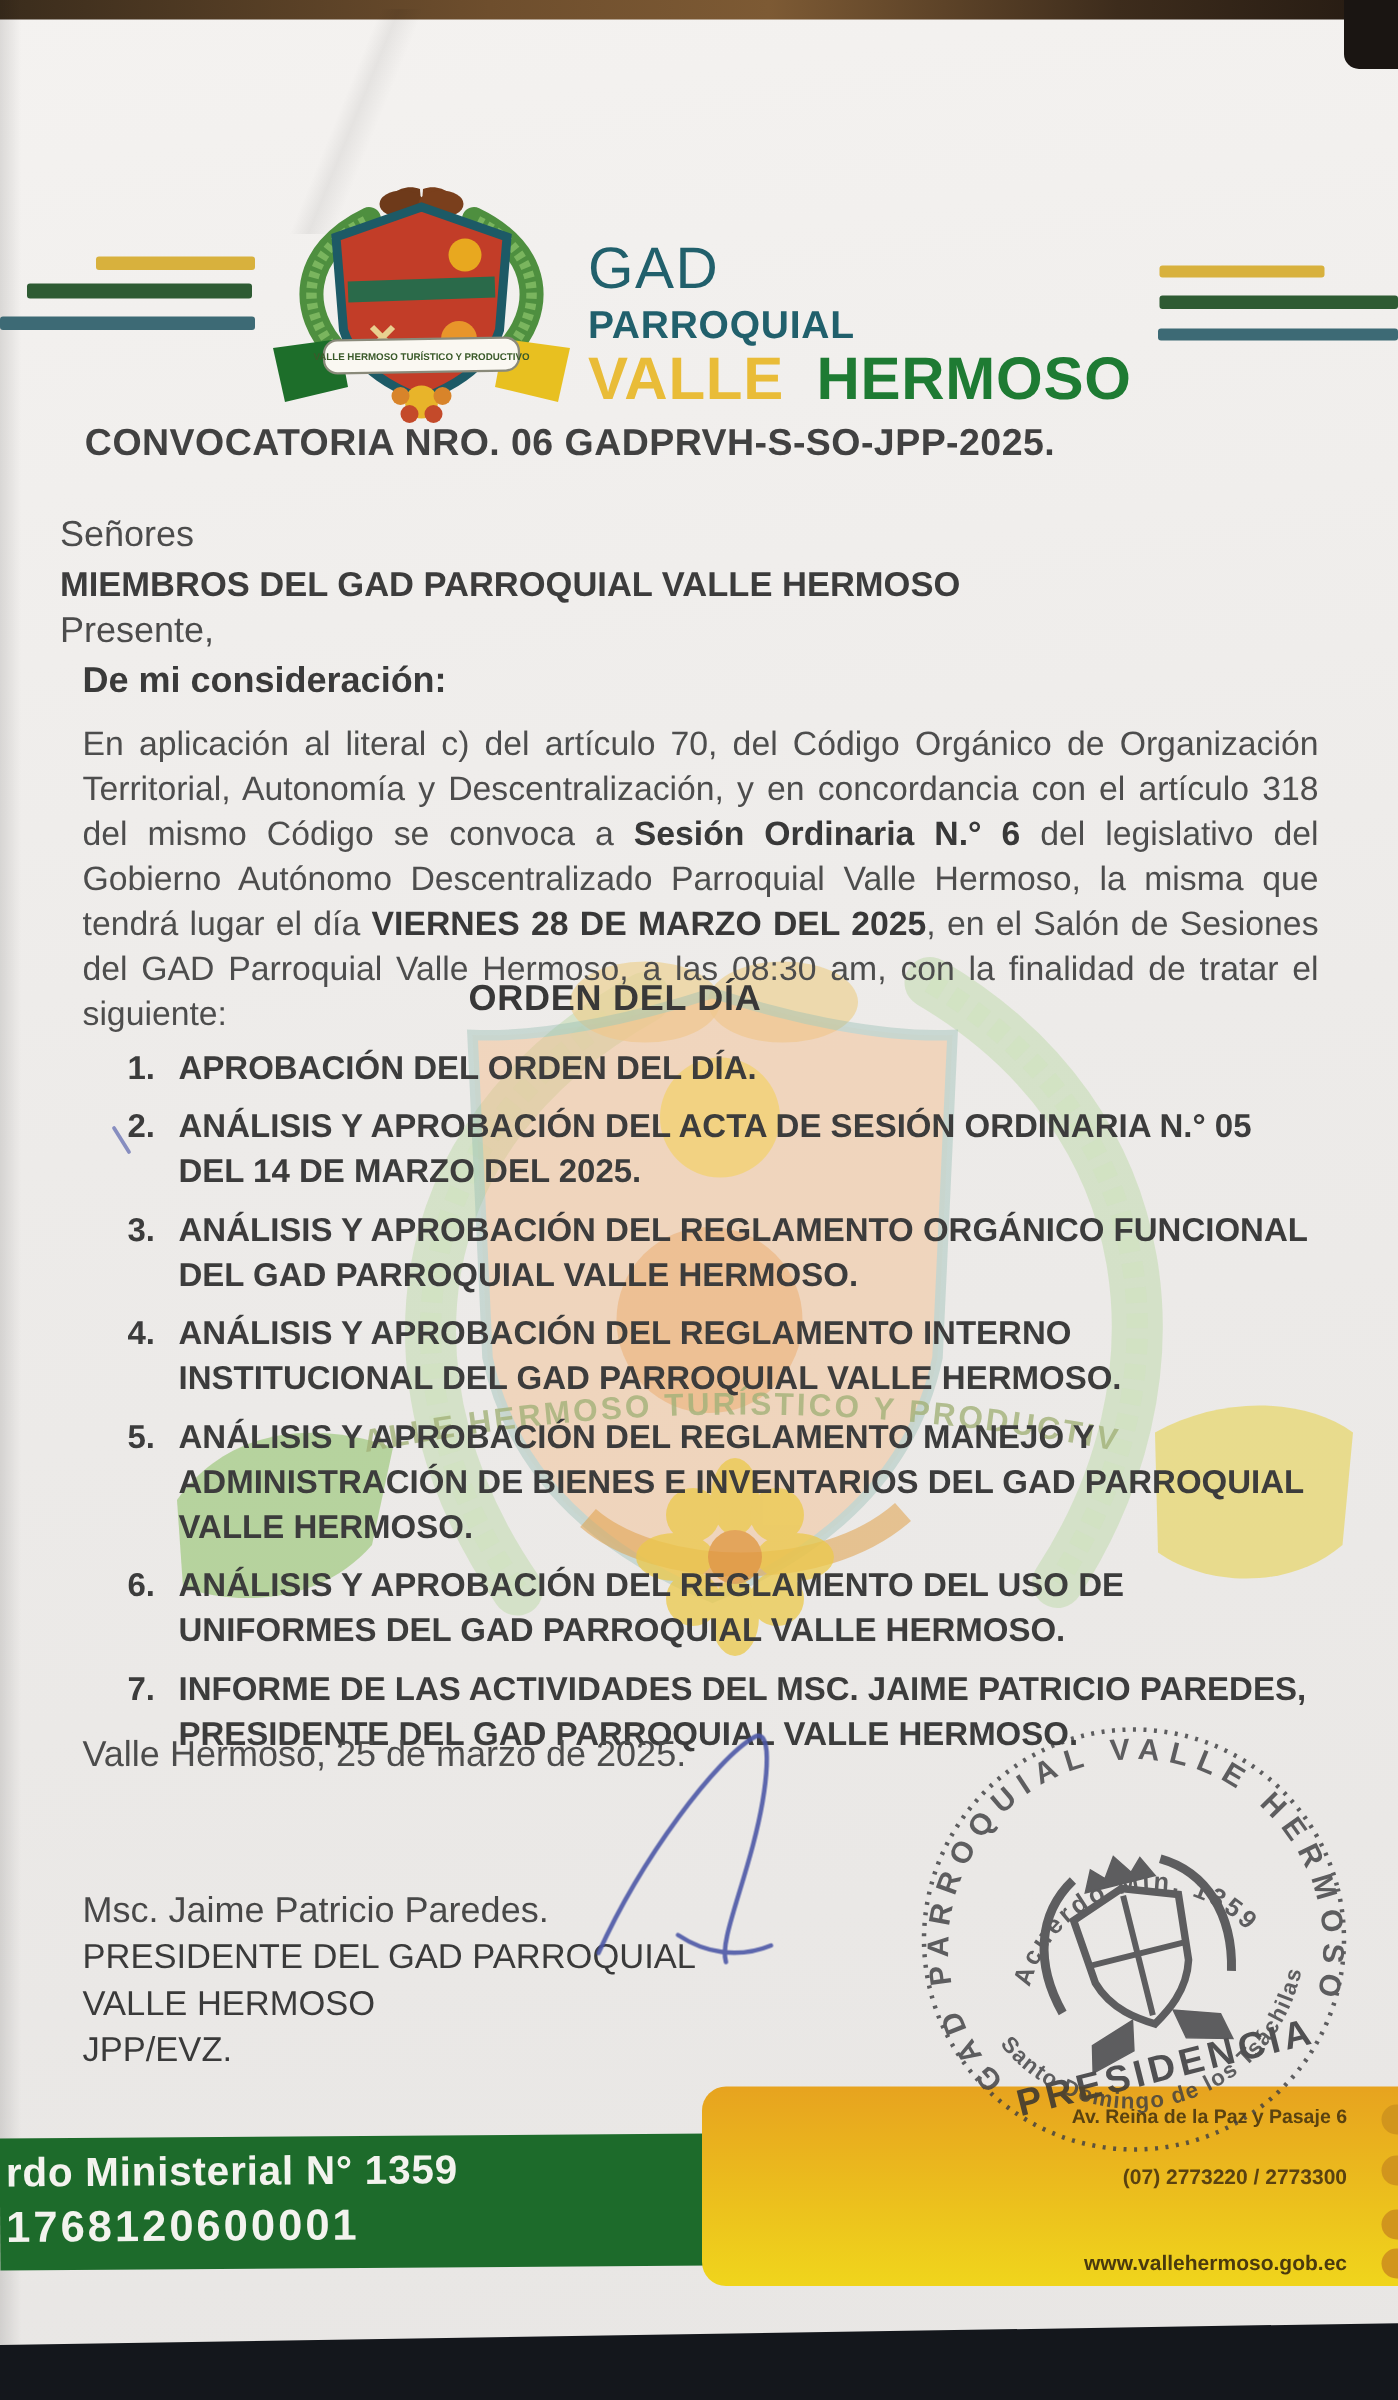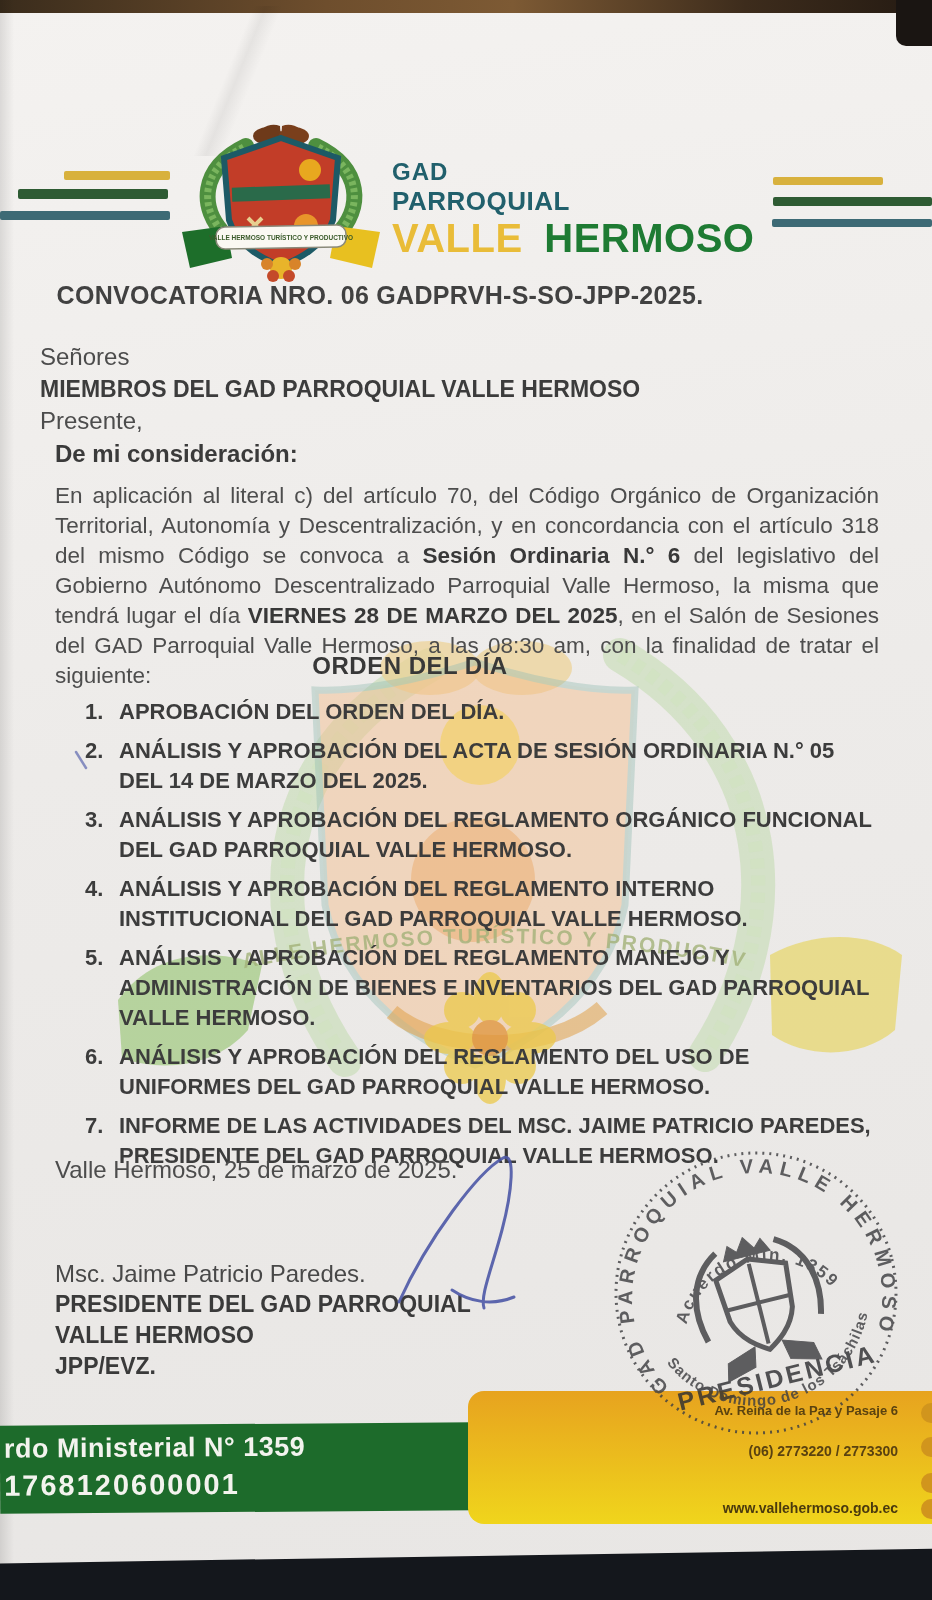--- a/index.html
+++ b/index.html
@@ -23,39 +23,39 @@
   .stripe{position:absolute;border-radius:2px;}
   .s-ly{left:64px;top:171px;width:106px;height:9px;background:#d8b13d;}
   .s-lg{left:18px;top:189px;width:150px;height:10px;background:#2e5b33;}
   .s-lt{left:0;top:211px;width:170px;height:9px;background:#3d6a75;}
   .s-ry{left:773px;top:177px;width:110px;height:8px;background:#d8b13d;}
   .s-rg{left:773px;top:197px;width:159px;height:9px;background:#2e5b33;}
   .s-rt{left:772px;top:219px;width:160px;height:8px;background:#3d6a75;}
   
   .crest{left:168px;top:108px;width:226px;height:176px;}
   .brand{left:392px;top:160px;line-height:1;}
-  .brand-gad{font-size:24px;font-weight:700;color:#21606c;letter-spacing:1px;}
+  .brand-gad{font-size:39px;font-weight:400;color:#21606c;letter-spacing:1px;}
   .brand-parroquial{font-size:26px;font-weight:800;color:#21606c;letter-spacing:.5px;margin-top:4px;}
   .brand-big{font-size:40px;font-weight:800;letter-spacing:.5px;margin-top:4px;white-space:nowrap;}
   .w-valle{color:#e9bc38;} .w-hermoso{color:#1e7b33;margin-left:10px;}
   
   .doc-title{left:0;top:281px;width:760px;text-align:center;font-size:25px;font-weight:700;color:#414141;letter-spacing:.3px;}
   .recipient{left:40px;top:341px;font-size:24px;line-height:32px;color:#4c4c4c;}
   .recipient .r-name{font-size:23px;font-weight:700;color:#3c3c3c;}
   .greeting{left:55px;top:440px;font-size:24px;font-weight:700;color:#3a3a3a;}
   .body-par{left:55px;top:481px;width:824px;font-size:22.5px;line-height:30px;text-align:justify;color:#4d4d4d;margin:0;}
   .body-par b{color:#383838;}
   .agenda-heading{left:0;top:652px;width:820px;text-align:center;font-size:24px;font-weight:700;color:#383838;letter-spacing:.5px;}
   .agenda{left:85px;top:697px;width:792px;margin:0;padding:0;list-style:none;}
   .agenda li{display:flex;margin-bottom:9px;font-weight:700;font-size:22px;line-height:30px;color:#3c3c3c;}
   .agenda .num{flex:0 0 34px;}
   .agenda .txt{flex:1;}
   .date-line{left:55px;top:1156px;font-size:24px;color:#4c4c4c;}
   .signer{left:55px;top:1258px;font-size:24px;line-height:31px;color:#484848;}
-  .signer .bold{font-size:23px;font-weight:700;color:#3a3a3a;}
+  .signer .bold{font-size:23px;font-weight:400;color:#3a3a3a;}
   
   .watermark{left:0;top:0;width:932px;height:1600px;z-index:1;pointer-events:none;}
   .content{z-index:2;}
   .inkwork{left:0;top:0;width:932px;height:1600px;z-index:3;pointer-events:none;}
   .stamp{left:606px;top:1143px;width:300px;height:300px;z-index:3;transform:rotate(-14deg);opacity:.82;}
   
   .green-band{left:0;top:1424px;width:474px;height:88px;background:#1d6b2b;transform:rotate(-.4deg);z-index:2;
     color:#f3f3ee;font-weight:700;padding:8px 0 0 4px;}
   .gb1{font-size:27px;letter-spacing:.5px;}
   .gb2{font-size:29px;letter-spacing:2px;margin-top:5px;}
@@ -256,21 +256,21 @@
     <text x="150" y="246" text-anchor="middle" font-family="Liberation Sans, sans-serif" font-size="25" font-weight="800" fill="#2f2f32" letter-spacing="3">PRESIDENCIA</text>
   </svg>
 
   <div class="abs green-band">
     <div class="gb1">rdo Ministerial N° 1359</div>
     <div class="gb2">1768120600001</div>
   </div>
 
   <div class="abs yellow-box">
     <div class="yb-address">Av. Reina de la Paz y Pasaje 6</div>
-    <div class="yb-phone">(06) 2773220 / 2773300</div>
+    <div class="yb-phone">(07) 2773220 / 2773300</div>
     <div class="yb-web">www.vallehermoso.gob.ec</div>
     <span class="dot d1"></span>
     <span class="dot d2"></span>
     <span class="dot d3"></span>
     <span class="dot d4"></span>
   </div>
 
   <div class="abs bottom-dark"></div>
 </div>
 

